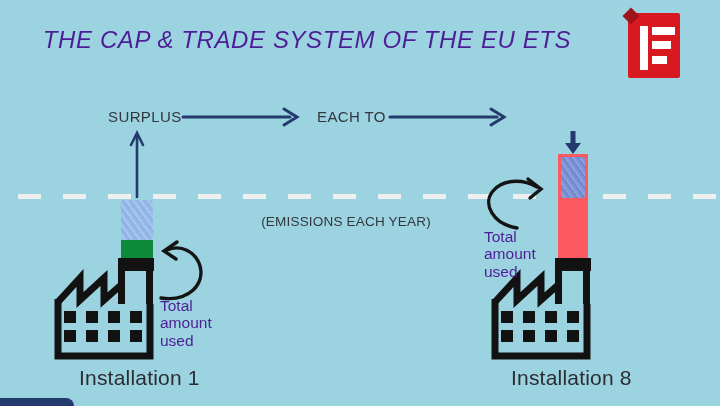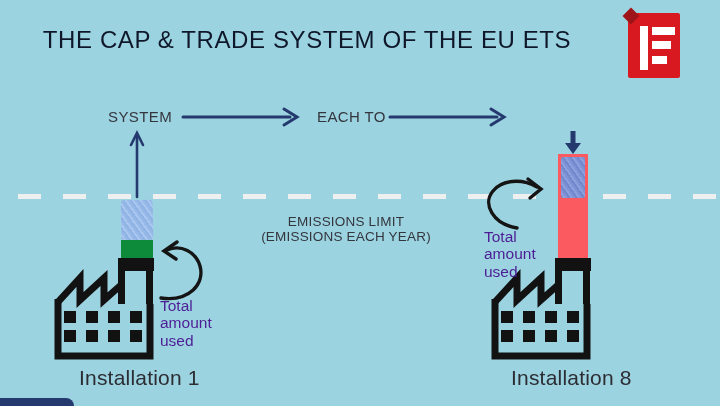--- a/index.html
+++ b/index.html
@@ -7,21 +7,21 @@
     position:relative;width:720px;height:406px;overflow:hidden;
     background:#9cd3e0;
     font-family:"Liberation Sans",sans-serif;
     color:#2b2d33;
   }
   .abs{position:absolute;}
 
   
   .title{
     left:0;top:26px;width:614px;text-align:center;
-    font-size:24px;font-weight:500;letter-spacing:.6px;color:#0f172a;
+    font-size:24px;font-weight:500;letter-spacing:.6px;color:#4c1d95;font-style:italic;
   }
 
   
   .logo{left:628px;top:13px;width:52px;height:65px;background:#d8191f;border-radius:2px;}
   .logo::before{
     content:"";position:absolute;left:-3px;top:-3px;width:12px;height:12px;
     background:#9e1418;transform:rotate(45deg);z-index:-0;
   }
   .logo .bar{position:absolute;background:#ffffff;}
   .lv {left:12px;top:13px;width:8px;height:44px;}
@@ -86,27 +86,26 @@
 
   <div class="abs title">THE CAP &amp; TRADE SYSTEM OF THE EU ETS</div>
 
   <div class="abs logo">
     <div class="bar lv"></div>
     <div class="bar lh1"></div>
     <div class="bar lh2"></div>
     <div class="bar lh3"></div>
   </div>
 
-  <div class="abs flow-label surplus">SYSTEM</div>
+  <div class="abs flow-label surplus">SURPLUS</div>
   <div class="abs flow-label soldto">EACH TO</div>
 
   <div class="abs dashline"></div>
 
   <div class="abs emissions">
-    <div>EMISSIONS LIMIT</div>
     <div>(EMISSIONS EACH YEAR)</div>
   </div>
 
   <div class="abs scribble1"></div>
   <div class="abs greenblk"></div>
 
   <div class="abs redbar">
     <div class="scribble2"></div>
   </div>
 

